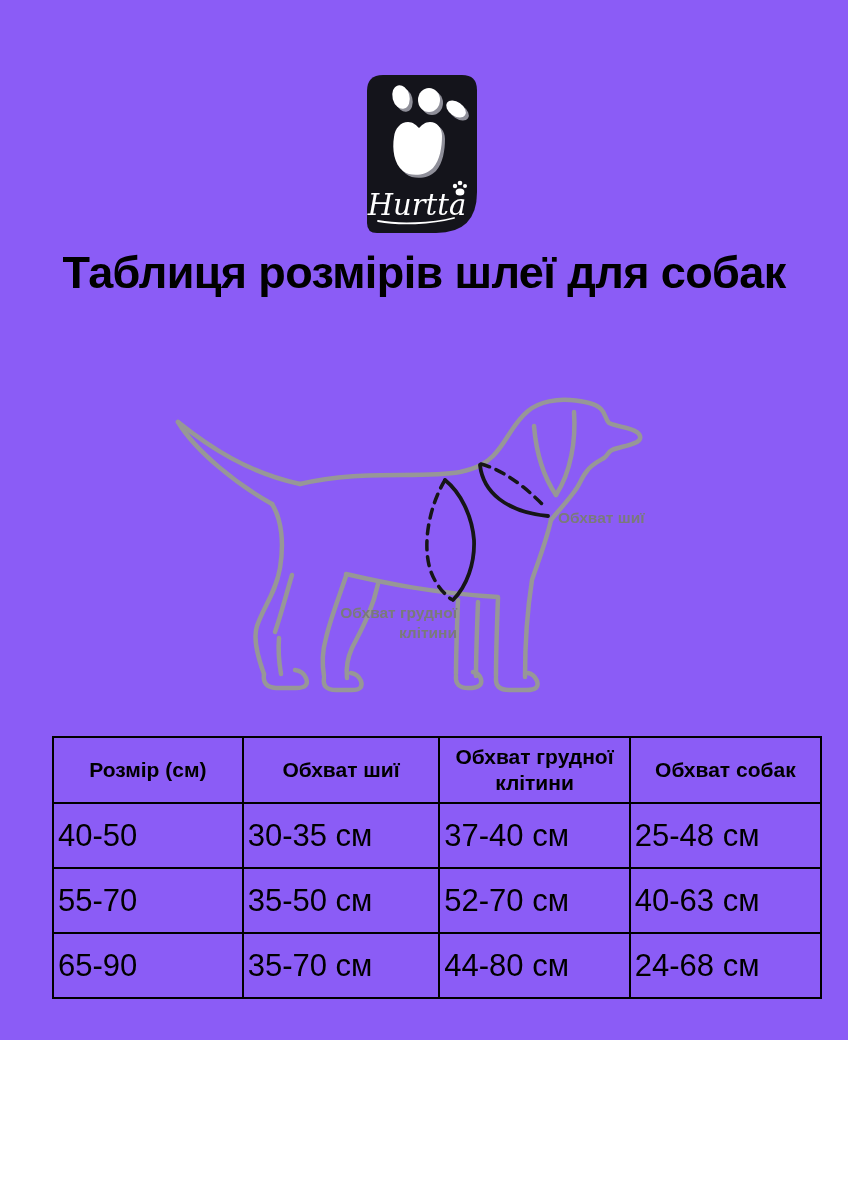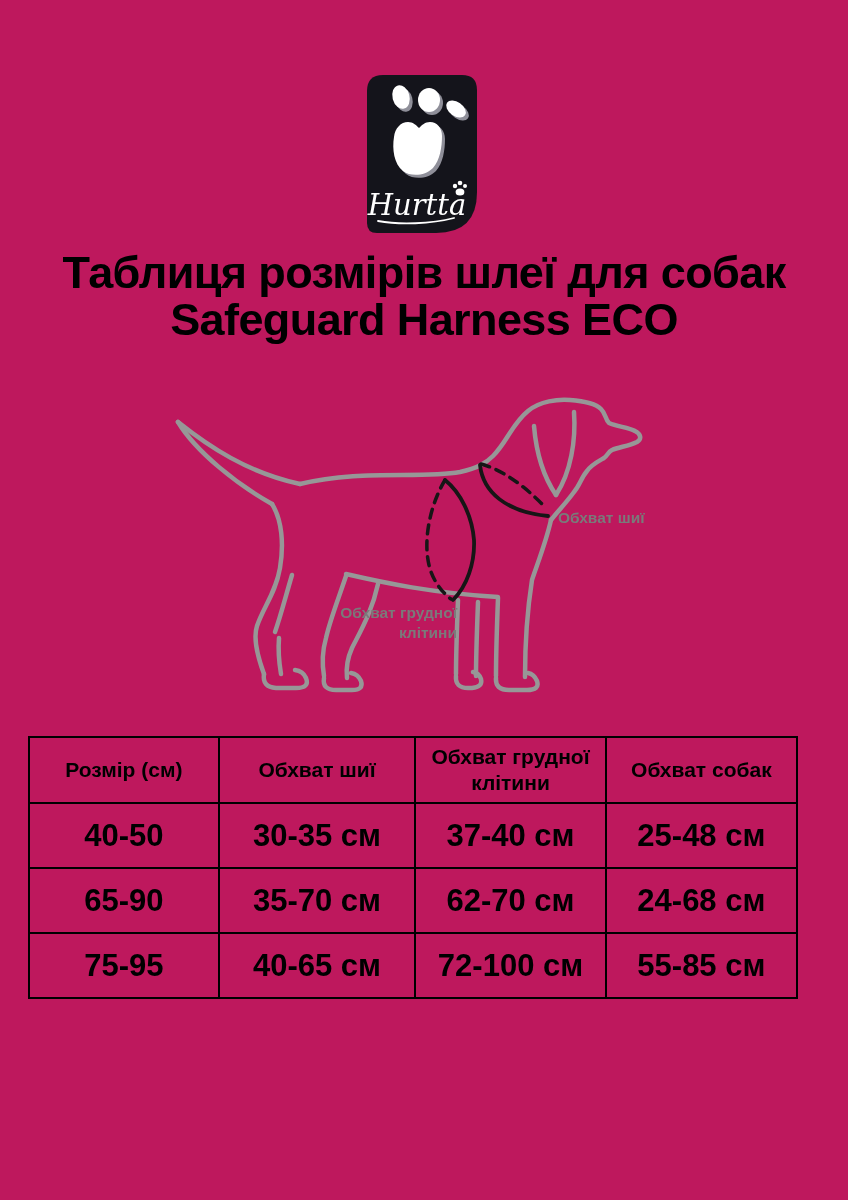--- a/index.html
+++ b/index.html
@@ -1,17 +1,17 @@
 <!DOCTYPE html>
 <html><head>
 <meta charset="utf-8">
 <style>
   html,body{margin:0;padding:0;background:#ffffff;}
   .page{
-    position:relative;width:848px;height:1200px;background:#be185d;
+    position:relative;width:848px;height:1040px;background:#8b5cf6;
     font-family:"Liberation Sans",sans-serif;overflow:hidden;
   }
   
   .logo{position:absolute;left:367px;top:75px;width:110px;height:158px;}
   
   .title{
     position:absolute;left:0;top:250px;width:848px;text-align:center;
     font-weight:bold;color:#000;font-size:45px;line-height:1.04;letter-spacing:-0.6px;
   }
   
@@ -20,26 +20,26 @@
   .meas{fill:none;stroke:#161616;stroke-linecap:round;}
   .meas.solid{stroke-width:3.8;}
   .meas.dash{stroke-width:3.5;stroke-dasharray:9 7;}
   .diag-lbl{
     font-family:"Liberation Sans",sans-serif;font-weight:bold;
     font-size:15.5px;fill:#7a7a7a;
   }
   .end{text-anchor:end;}
   
   table.size{
-    position:absolute;left:28px;top:736px;width:770px;
-    border-collapse:collapse;table-layout:fixed;text-align:center;color:#000;
+    position:absolute;left:52px;top:736px;width:770px;
+    border-collapse:collapse;table-layout:fixed;color:#000;
   }
   table.size th,table.size td{border:2px solid #000;vertical-align:middle;padding:0 4px;}
   table.size th{font-size:21px;font-weight:bold;height:64px;line-height:1.25;}
-  table.size td{font-size:31px;font-weight:bold;height:63px;}
+  table.size td{font-size:31px;font-weight:normal;height:63px;}
   
   .logo-bg{fill:#14141b;}
   .paw-shadow{fill:#8f8f99;}
   .paw-white{fill:#ffffff;}
   .wordmark{
     font-family:"DejaVu Serif","Liberation Serif",serif;font-style:italic;
     font-size:29px;fill:#ffffff;text-anchor:middle;
   }
   .wordmark-line{fill:none;stroke:#ffffff;stroke-width:1.8;stroke-linecap:round;}
 </style>
@@ -69,21 +69,20 @@
     <g class="paw-white">
       <circle cx="88" cy="111" r="2.2"></circle>
       <circle cx="93" cy="108" r="2.3"></circle>
       <circle cx="98" cy="111" r="2"></circle>
       <ellipse cx="93" cy="117" rx="4.4" ry="3.6"></ellipse>
     </g>
   </svg>
 
   <div class="title">
     <div>Таблиця розмірів шлеї для собак</div>
-    <div>Safeguard Harness ECO</div>
   </div>
 
   <svg class="dog" viewBox="0 0 520 340">
     <g>
 
       <path class="outline" d="M 18,42 C 48,66 88,93 140,104"></path>
       <path class="outline" d="M 18,42 C 36,72 78,105 112,124"></path>
 
       <path class="outline" d="M 112,124 C 122,140 124,164 120,188 C 116,212 103,228 97,246 C 93,258 97,275 104,294"></path>
       <path class="outline" d="M 104,294 Q 102,307 116,308 L 136,308 Q 150,308 146,298 Q 143,291 135,290"></path>
@@ -140,27 +139,27 @@
       </tr>
     </thead>
     <tbody>
       <tr>
         <td>40-50</td>
         <td>30-35 см</td>
         <td>37-40 см</td>
         <td>25-48 см</td>
       </tr>
       <tr>
+        <td>55-70</td>
+        <td>35-50 см</td>
+        <td>52-70 см</td>
+        <td>40-63 см</td>
+      </tr>
+      <tr>
         <td>65-90</td>
         <td>35-70 см</td>
-        <td>62-70 см</td>
+        <td>44-80 см</td>
         <td>24-68 см</td>
-      </tr>
-      <tr>
-        <td>75-95</td>
-        <td>40-65 см</td>
-        <td>72-100 см</td>
-        <td>55-85 см</td>
       </tr>
     </tbody>
   </table>
 
 </div>
 
 </body></html>

